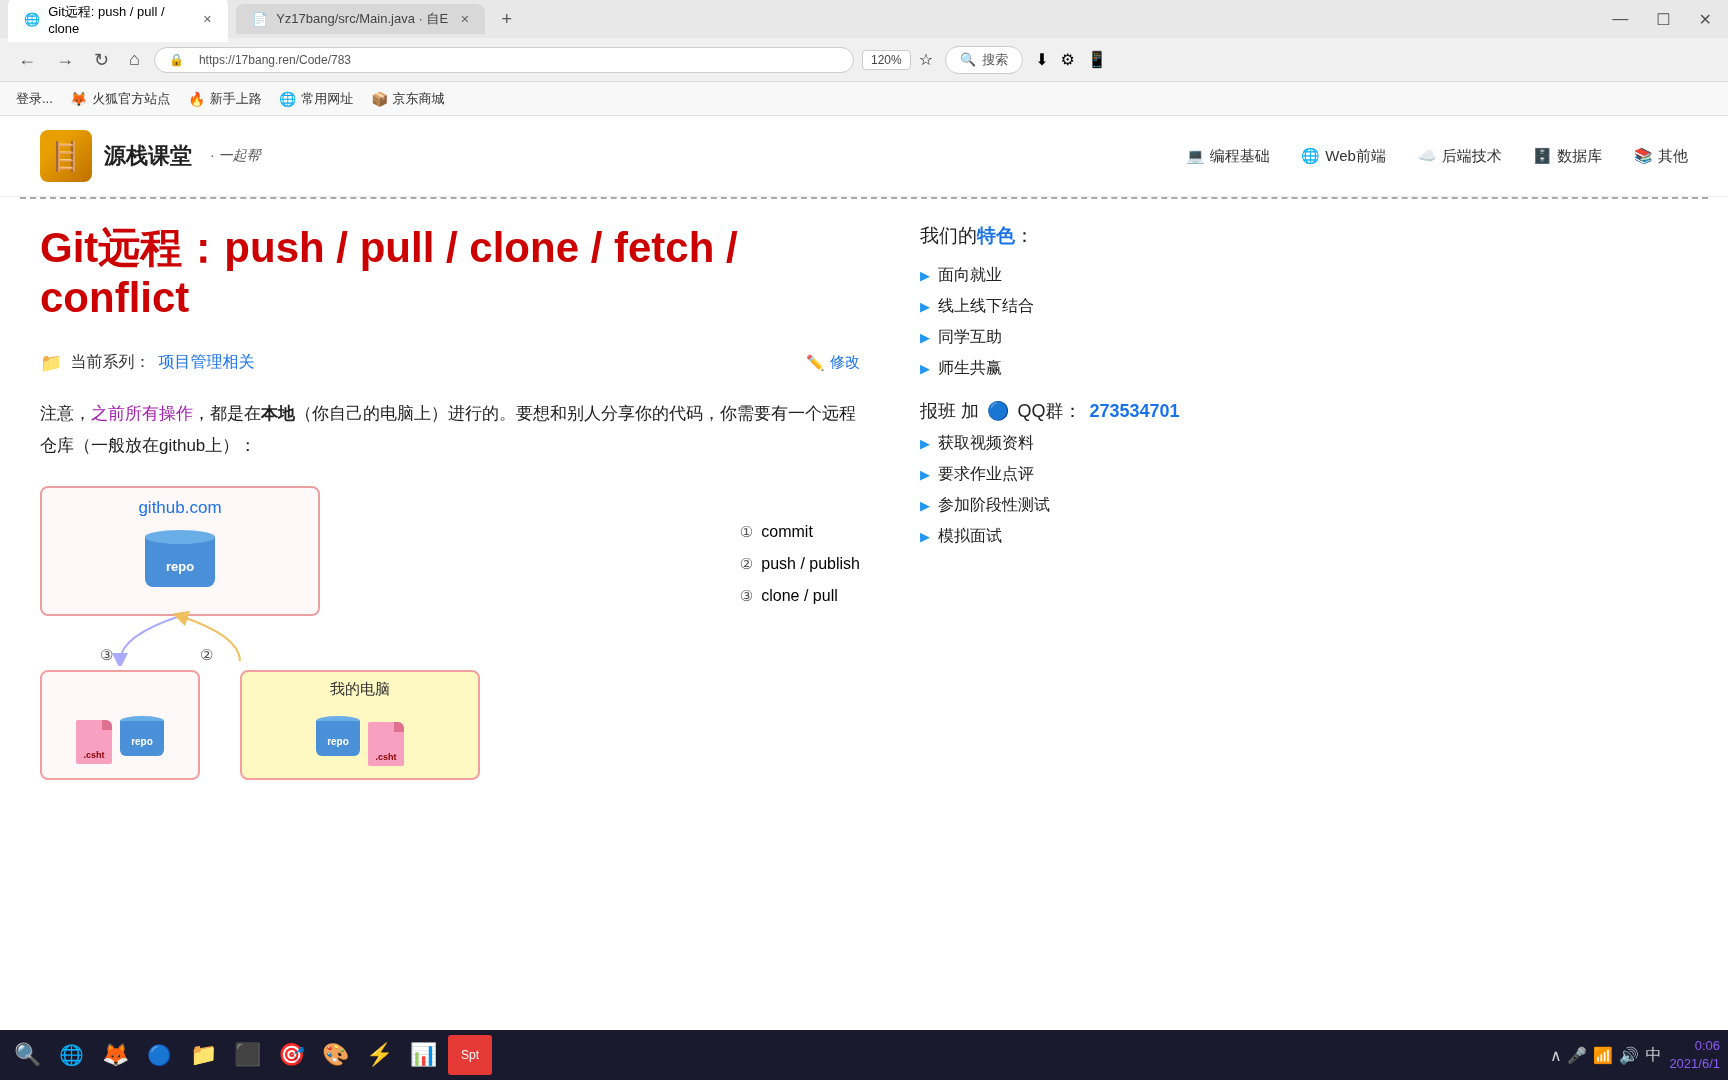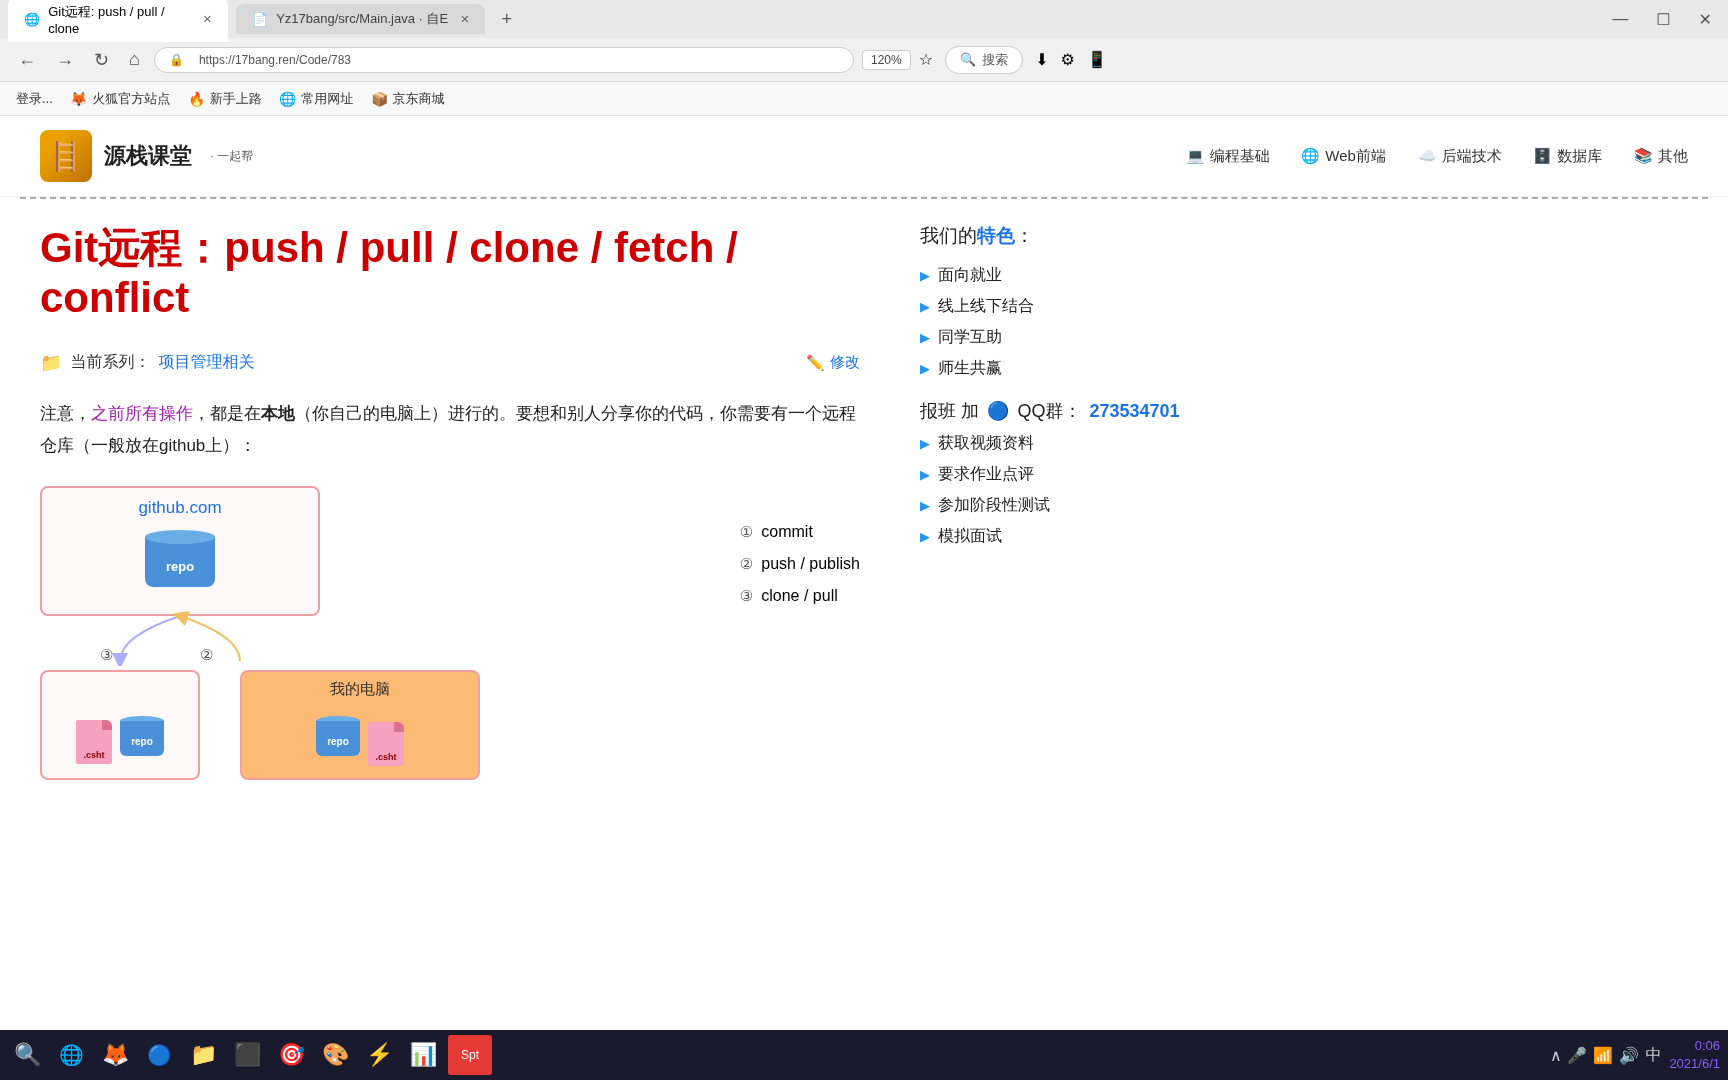--- a/index.html
+++ b/index.html
@@ -26,21 +26,21 @@
 
     .bookmarks-bar { background: #f8f8f8; display: flex; align-items: center; height: 34px; padding: 0 16px; gap: 18px; border-bottom: 1px solid #e0e0e0; font-size: 13px; color: #333; }
     .bookmark-item { display: flex; align-items: center; gap: 4px; cursor: pointer; color: #333; }
     .bm-icon { font-size: 14px; }
 
     
     .site-header { display: flex; align-items: center; padding: 14px 40px; background: #fff; border-bottom: 1px solid #eee; }
     .logo-area { display: flex; align-items: center; gap: 12px; }
     .logo-img { width: 52px; height: 52px; background: linear-gradient(135deg, #e8a000 30%, #c07000 100%); border-radius: 8px; display: flex; align-items: center; justify-content: center; font-size: 28px; color: #fff; }
     .site-name { font-size: 22px; font-weight: bold; color: #222; }
-    .site-subtitle { font-size: 12px; color: #555; margin-left: 6px; }
+    .site-subtitle { font-size: 14px; color: #555; margin-left: 6px; font-style: italic; }
     .site-nav { margin-left: auto; display: flex; gap: 32px; align-items: center; }
     .nav-item { font-size: 15px; color: #333; cursor: pointer; display: flex; align-items: center; gap: 5px; }
 
     
     .main-content { display: flex; padding: 0; }
     .content-area { flex: 1; padding: 24px 40px; max-width: 900px; }
     .sidebar-right { width: 320px; padding: 24px 20px; }
 
     
     .page-title { font-size: 42px; font-weight: bold; color: #c00; margin-bottom: 28px; line-height: 1.2; }
@@ -53,21 +53,21 @@
     .edit-btn { display: flex; align-items: center; gap: 5px; color: #1a73e8; font-size: 15px; cursor: pointer; }
 
     .intro-text { font-size: 17px; color: #222; line-height: 1.9; margin-bottom: 24px; }
     .github-box { border: 2px solid #e8a0a0; border-radius: 8px; background: #fff8f8; width: 280px; height: 130px; position: relative; display: flex; flex-direction: column; align-items: center; padding-top: 10px; }
     .github-label { color: #1a73e8; font-size: 17px; font-weight: 500; margin-bottom: 8px; }
 
     .legend-box { position: absolute; right: 0; top: 20px; font-size: 16px; line-height: 2; }
     .legend-item { display: flex; align-items: center; gap: 8px; }
     .legend-num { font-size: 15px; color: #555; }
     .other-pc-box { border: 2px solid #f0a0a0; border-radius: 8px; background: #fff8f8; width: 160px; height: 110px; display: flex; align-items: flex-end; justify-content: center; padding-bottom: 8px; gap: 8px; position: relative; }
-    .my-pc-box { border: 2px solid #f0a0a0; border-radius: 8px; background: #fdba74; width: 240px; height: 110px; display: flex; align-items: flex-end; justify-content: center; padding-bottom: 8px; gap: 8px; position: relative; margin-left: 20px; }
+    .my-pc-box { border: 2px solid #f0a0a0; border-radius: 8px; background: #fef9c3; width: 240px; height: 110px; display: flex; align-items: flex-end; justify-content: center; padding-bottom: 8px; gap: 8px; position: relative; margin-left: 20px; }
     .pc-label { position: absolute; top: 8px; left: 50%; transform: translateX(-50%); font-size: 15px; color: #333; white-space: nowrap; }
 
     
     .sidebar-right .feature-title { font-size: 19px; color: #222; margin-bottom: 16px; }
     .feature-highlight { color: #1a73e8; font-size: 19px; font-weight: bold; }
     .feature-list { list-style: none; margin-bottom: 20px; }
     .feature-list li { font-size: 16px; color: #222; margin-bottom: 10px; display: flex; align-items: center; gap: 8px; }
     .arrow-icon { color: #2196F3; font-size: 13px; }
 
     .enroll-box { font-size: 18px; color: #222; margin: 16px 0 10px; display: flex; align-items: center; gap: 8px; flex-wrap: wrap; }

